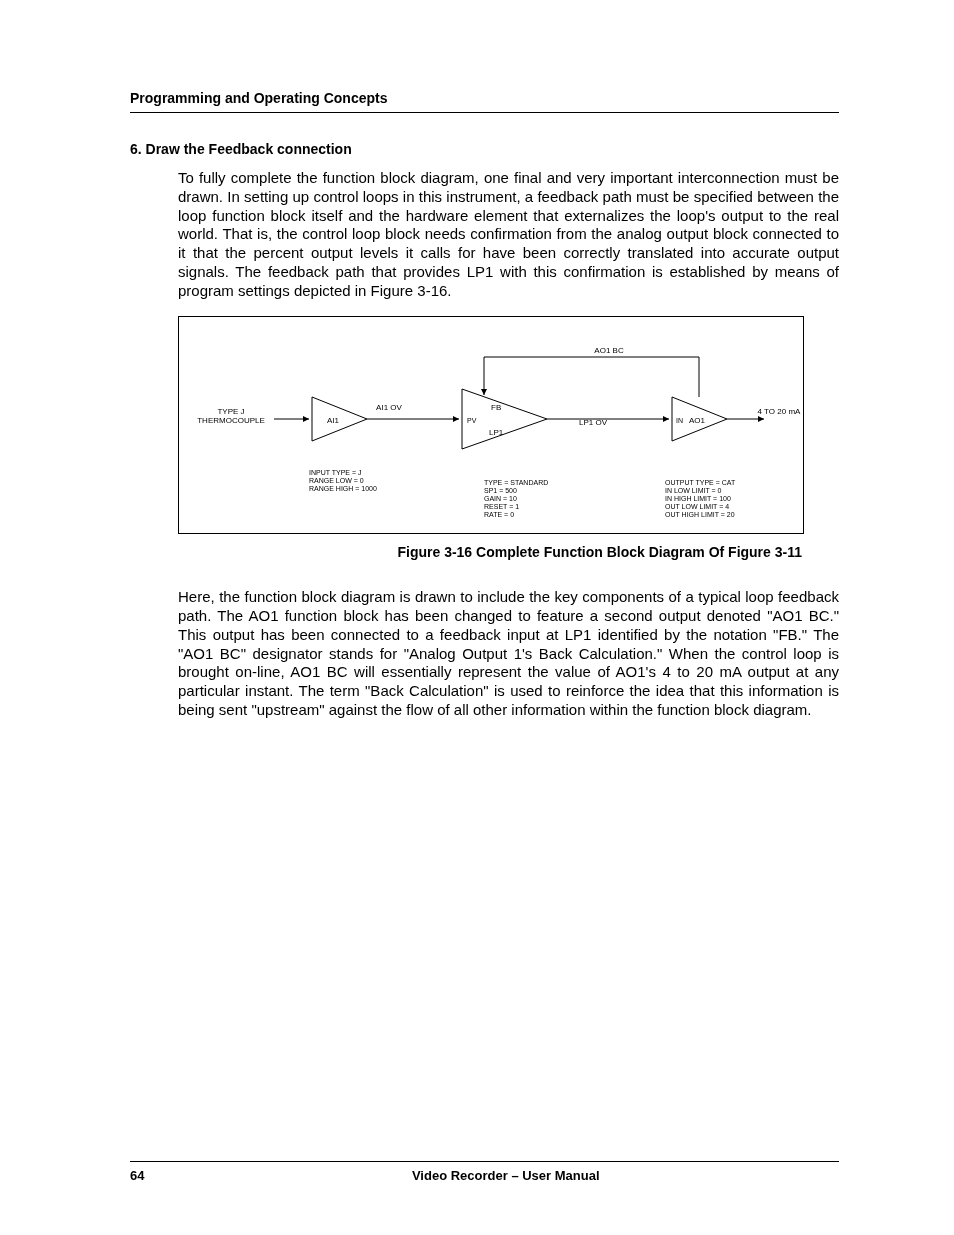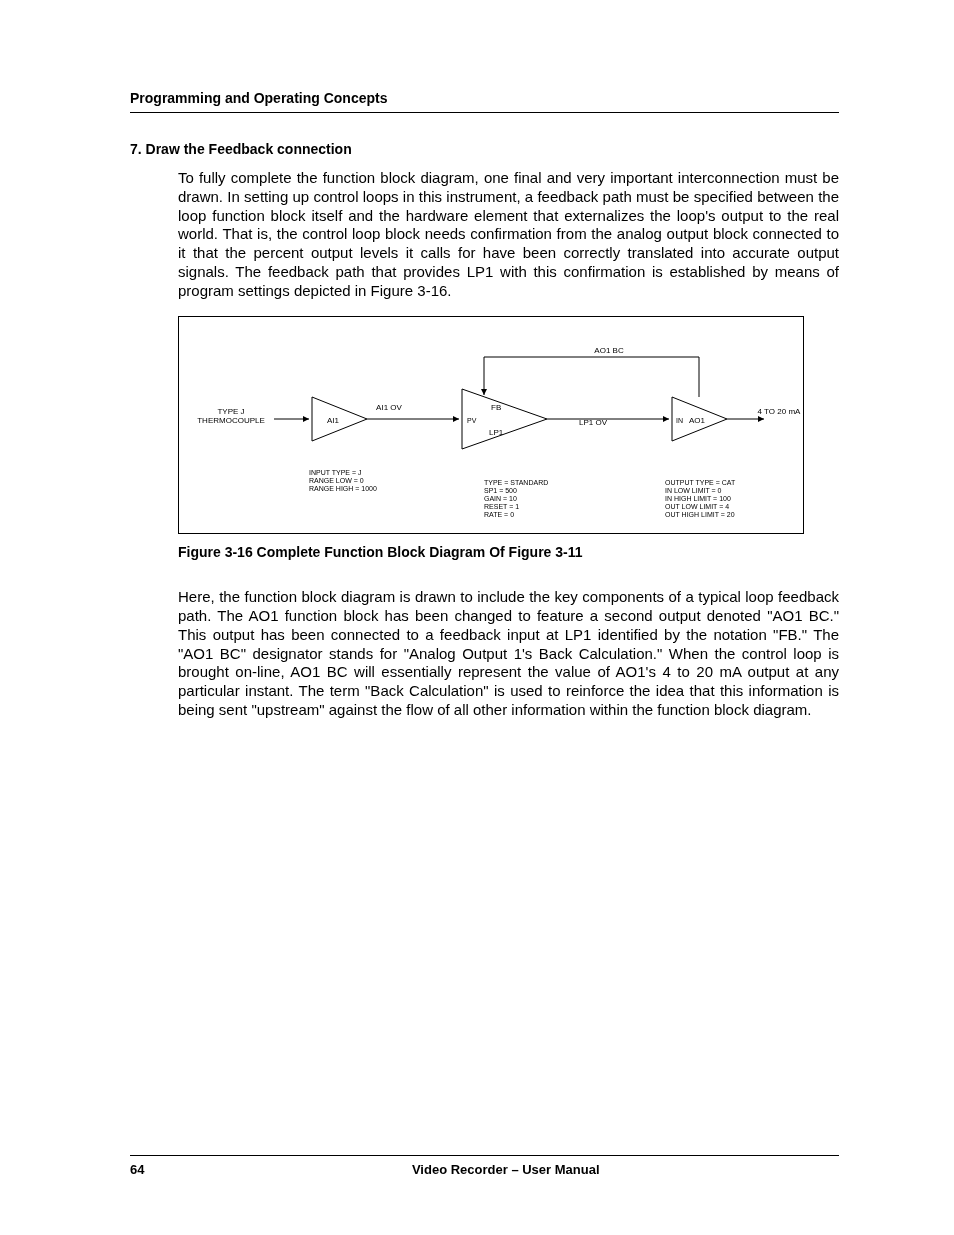--- a/index.html
+++ b/index.html
@@ -39,31 +39,31 @@
     margin-left: 48px;
   }
   .fig-container {
     margin: 16px 0 6px 48px;
     border: 1px solid #000;
     width: 624px;
     height: 216px;
     position: relative;
   }
   .fig-caption {
-    text-align: left;
+    text-align: right;
     font-weight: bold;
     font-size: 14px;
     margin: 10px 0 28px 48px;
     width: 624px;
   }
   .footer {
     position: absolute;
     left: 130px;
     right: 115px;
-    bottom: 58px;
+    bottom: 52px;
   }
   .footer-rule {
     border: none;
     border-top: 1.5px solid #000;
     margin: 0 0 6px 0;
   }
   .footer-row {
     display: flex;
     justify-content: space-between;
     align-items: baseline;
@@ -74,21 +74,21 @@
   svg text { font-family: Arial, Helvetica, sans-serif; }
 </style>
 </head>
 <body>
 
 <div class="page">
 
   <div class="running-head">Programming and Operating Concepts</div>
   <hr class="rule">
 
-  <div class="sec-title">7. Draw the Feedback connection</div>
+  <div class="sec-title">6. Draw the Feedback connection</div>
 
   <div class="body-text">To fully complete the function block diagram, one final and very important interconnection must be drawn.  In setting up control loops in this instrument, a feedback path must be specified between the loop function block itself and the hardware element that externalizes the loop's output to the real world.  That is, the control loop block needs confirmation from the analog output block connected to it that the percent output levels it calls for have been correctly translated into accurate output signals.  The feedback path that provides LP1 with this confirmation is established by means of program settings depicted in Figure 3-16.</div>
 
   <div class="fig-container">
     <svg viewBox="0 0 624 216" width="624" height="216">
       <defs>
         <marker id="arrow" markerWidth="8" markerHeight="8" refX="6" refY="3" orient="auto">
           <path d="M0,0 L6,3 L0,6 Z" fill="#000"></path>
         </marker>
       </defs>

